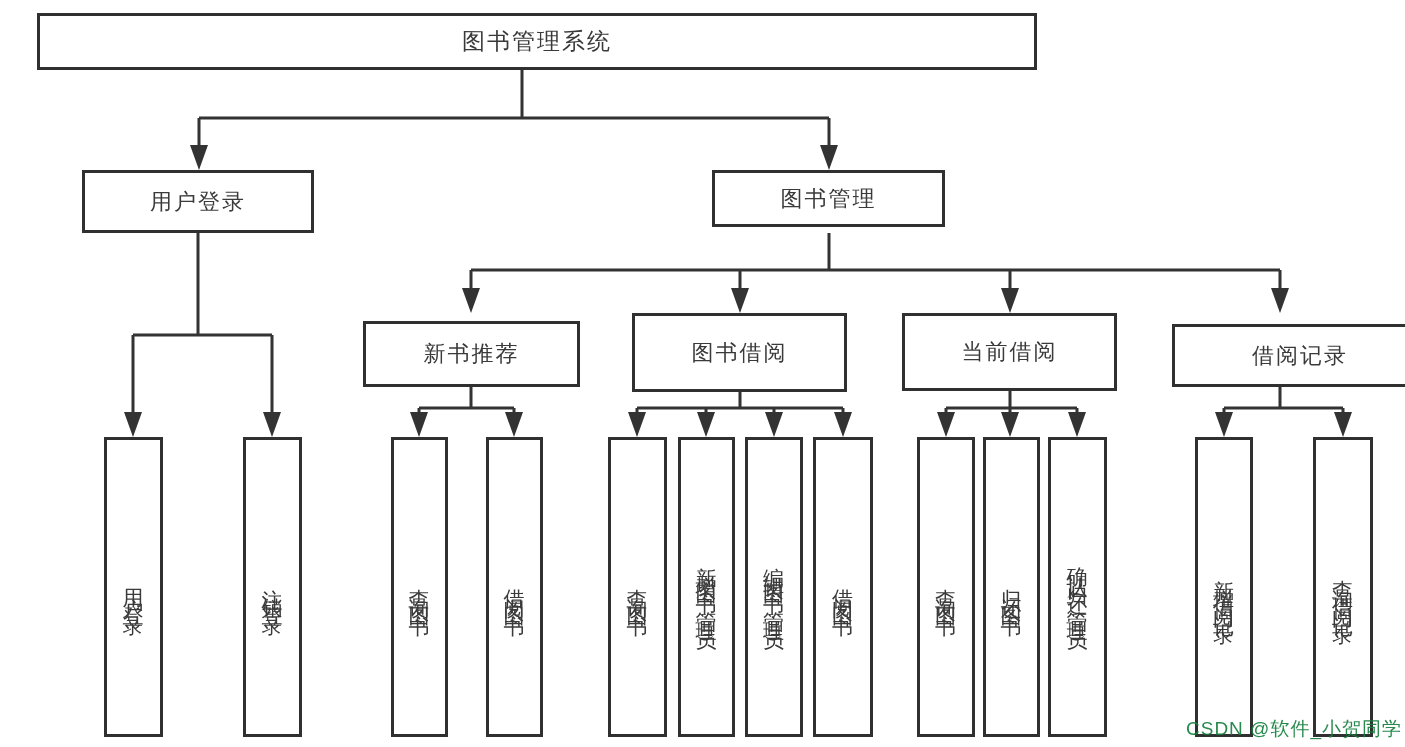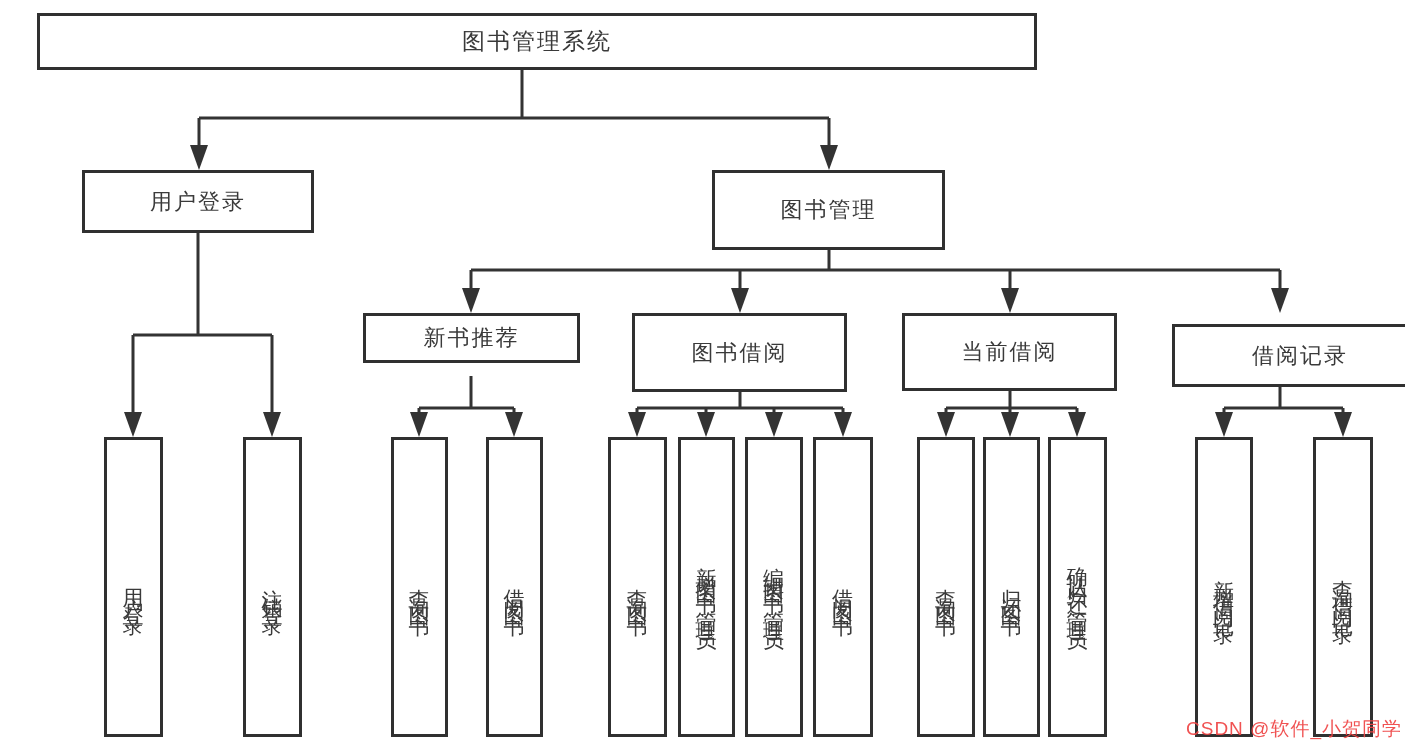--- a/index.html
+++ b/index.html
@@ -47,21 +47,21 @@
     font-size: 21px;
     letter-spacing: 9px;
     line-height: 1;
     padding-top: 6px;
   }
   .watermark {
     position: absolute;
     left: 1186px;
     top: 716px;
     font-size: 19px;
-    color: #ef4444;
+    color: #15803d;
     opacity: 0.92;
     letter-spacing: 1px;
     white-space: nowrap;
     z-index: 5;
   }
 </style>
 </head>
 <body>
 
 <div class="canvas">
@@ -102,23 +102,23 @@
       <polygon points="1001,412 1019,412 1010,437"></polygon>
       <polygon points="1068,412 1086,412 1077,437"></polygon>
       <polygon points="1215,412 1233,412 1224,437"></polygon>
       <polygon points="1334,412 1352,412 1343,437"></polygon>
     </g>
   </svg>
 
   <div class="node root h" style="left:21px; top:13px; width:1000px; height:57px;margin-left:16px;">图书管理系统</div>
 
   <div class="node h" style="left:82px; top:170px; width:232px; height:63px;">用户登录</div>
-  <div class="node h" style="left:712px; top:170px; width:233px; height:80px;text-align:center;">图书管理</div>
+  <div class="node h" style="left:712px; top:170px; width:233px; height:57px;text-align:center;">图书管理</div>
 
-  <div class="node h" style="left:363px; top:313px; width:217px; height:50px;">新书推荐</div>
+  <div class="node h" style="left:363px; top:321px; width:217px; height:66px;">新书推荐</div>
   <div class="node h" style="left:632px; top:313px; width:215px; height:79px;">图书借阅</div>
   <div class="node h" style="left:902px; top:313px; width:215px; height:78px;">当前借阅</div>
   <div class="node h" style="left:1172px; top:324px; width:256px; height:63px;">借阅记录</div>
 
   <div class="node v" style="left:104px; top:437px; width:59px; height:300px;">用户登录</div>
   <div class="node v" style="left:243px; top:437px; width:59px; height:300px;">注销登录</div>
 
   <div class="node v" style="left:391px; top:437px; width:57px; height:300px;">查询图书</div>
   <div class="node v" style="left:486px; top:437px; width:57px; height:300px;">借阅图书</div>
 

